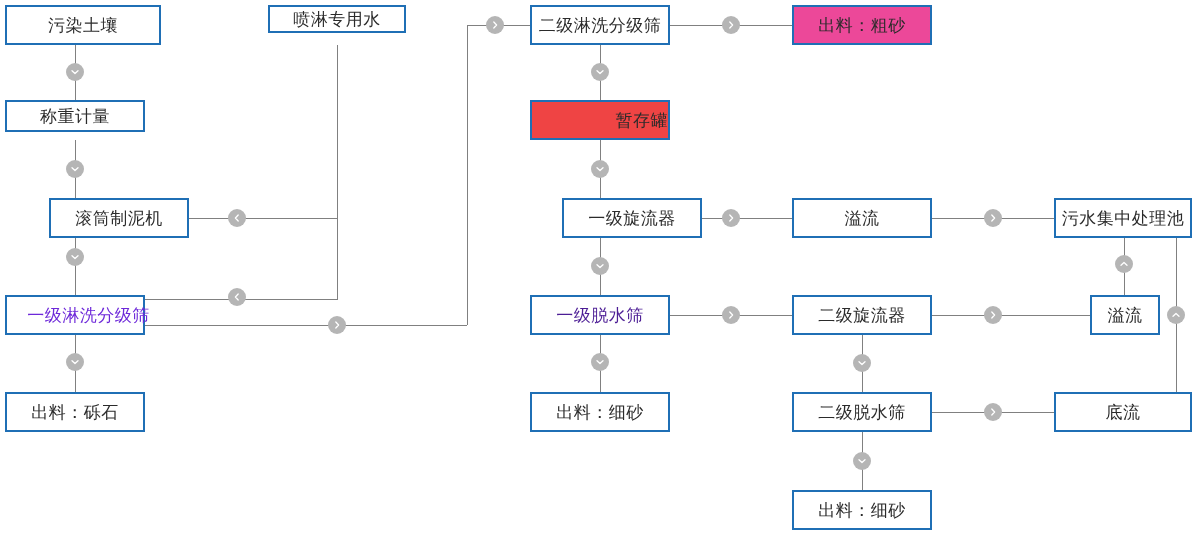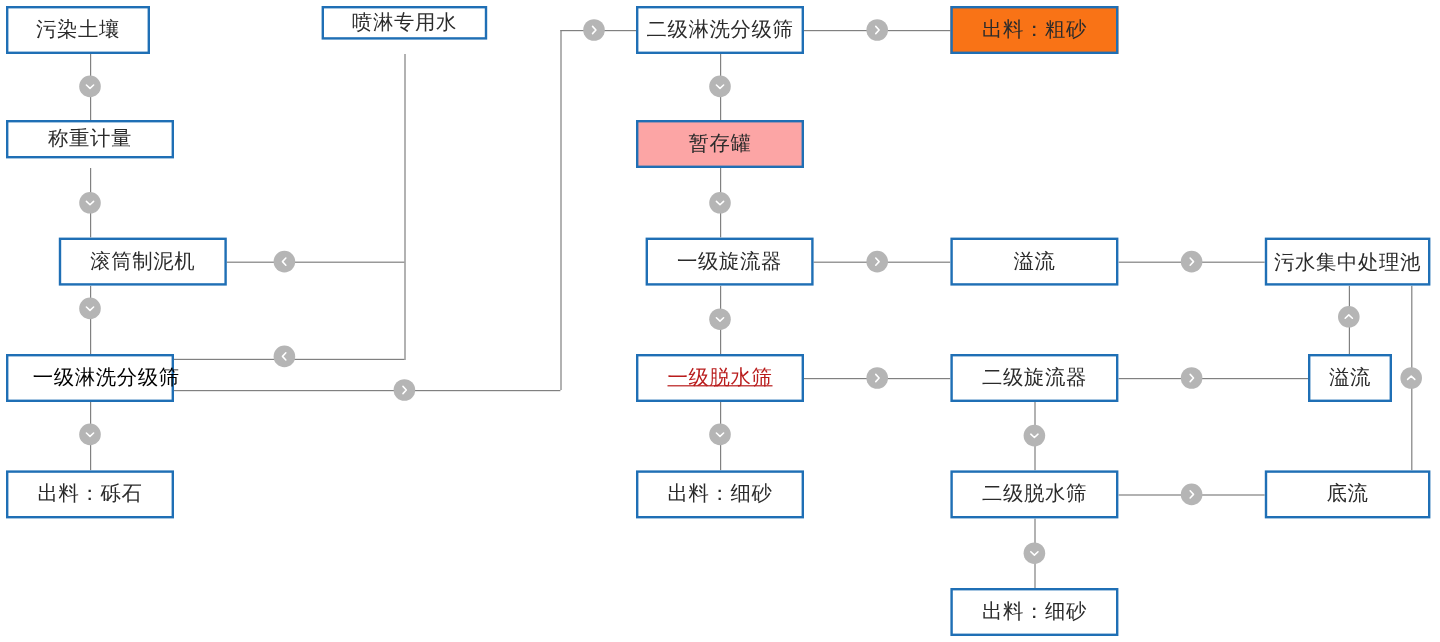--- a/index.html
+++ b/index.html
@@ -190,58 +190,58 @@
           <path d="M2 3.8 L5 6.6 L8 3.8" fill="none" stroke="#ffffff" stroke-width="1.3" stroke-linecap="round" stroke-linejoin="round"></path>
         </svg>
       </div>
       <div class="marker" style="left: 853px; top: 452px; background: rgb(181, 181, 181);">
         <svg width="10" height="10" viewBox="0 0 10 10" style="transform: rotate(0deg);">
           <path d="M2 3.8 L5 6.6 L8 3.8" fill="none" stroke="#ffffff" stroke-width="1.3" stroke-linecap="round" stroke-linejoin="round"></path>
         </svg>
       </div>
     </div>
   <div id="nodes-layer">
-      <div class="node" style="left: 5px; top: 5px; width: 120px; height: 40px; border-color: rgb(31, 111, 181); background: rgb(255, 255, 255);">
+      <div class="node" style="left: 5px; top: 5px; width: 156px; height: 40px; border-color: rgb(31, 111, 181); background: rgb(255, 255, 255);">
         <span style="color: rgb(43, 43, 43);">污染土壤</span>
       </div>
       <div class="node" style="left: 5px; top: 100px; width: 140px; height: 32px; border-color: rgb(31, 111, 181); background: rgb(255, 255, 255);">
         <span style="color: rgb(43, 43, 43);">称重计量</span>
       </div>
       <div class="node" style="left: 5px; top: 198px; width: 140px; height: 40px; border-color: rgb(31, 111, 181); background: rgb(255, 255, 255); margin-left: 44px;">
         <span style="color: rgb(43, 43, 43);">滚筒制泥机</span>
       </div>
       <div class="node" style="left: 268px; top: 5px; width: 138px; height: 28px; border-color: rgb(31, 111, 181); background: rgb(255, 255, 255);">
         <span style="color: rgb(43, 43, 43);">喷淋专用水</span>
       </div>
       <div class="node" style="left: 5px; top: 295px; width: 140px; height: 40px; border-color: rgb(31, 111, 181); background: rgb(255, 255, 255);">
-        <span style="color: #000000; margin-left: 27px;">一级淋洗分级筛</span>
+        <span style="color: #6d28d9; margin-left: 27px;">一级淋洗分级筛</span>
       </div>
       <div class="node" style="left: 5px; top: 392px; width: 140px; height: 40px; border-color: rgb(31, 111, 181); background: rgb(255, 255, 255);">
         <span style="color: rgb(43, 43, 43);">出料：砾石</span>
       </div>
       <div class="node" style="left: 530px; top: 5px; width: 140px; height: 40px; border-color: rgb(31, 111, 181); background: rgb(255, 255, 255);">
         <span style="color: rgb(43, 43, 43);">二级淋洗分级筛</span>
       </div>
-      <div class="node" style="left: 792px; top: 5px; width: 140px; height: 40px; border-color: rgb(31, 111, 181); background: #f97316;">
+      <div class="node" style="left: 792px; top: 5px; width: 140px; height: 40px; border-color: rgb(31, 111, 181); background: #ec4899;">
         <span style="color: rgb(43, 43, 43);">出料：粗砂</span>
       </div>
-      <div class="node" style="left: 530px; top: 100px; width: 140px; height: 40px; border-color: rgb(31, 111, 181); background: #fca5a5;">
+      <div class="node" style="left: 530px; top: 100px; width: 140px; height: 40px; border-color: rgb(31, 111, 181); background: #ef4444; justify-content: flex-end;">
         <span style="color: rgb(43, 43, 43);">暂存罐</span>
       </div>
-      <div class="node" style="left: 538px; top: 198px; width: 140px; height: 40px; border-color: rgb(31, 111, 181); background: rgb(255, 255, 255);">
+      <div class="node" style="left: 562px; top: 198px; width: 140px; height: 40px; border-color: rgb(31, 111, 181); background: rgb(255, 255, 255);">
         <span style="color: rgb(43, 43, 43);">一级旋流器</span>
       </div>
       <div class="node" style="left: 792px; top: 198px; width: 140px; height: 40px; border-color: rgb(31, 111, 181); background: rgb(255, 255, 255);">
         <span style="color: rgb(43, 43, 43);">溢流</span>
       </div>
       <div class="node" style="left: 1054px; top: 198px; width: 138px; height: 40px; border-color: rgb(31, 111, 181); background: rgb(255, 255, 255); font-family: Liberation Serif, serif;">
         <span style="color: rgb(43, 43, 43);">污水集中处理池</span>
       </div>
       <div class="node" style="left: 530px; top: 295px; width: 140px; height: 40px; border-color: rgb(31, 111, 181); background: rgb(255, 255, 255);">
-        <span style="color: #b91c1c; text-decoration: underline;">一级脱水筛</span>
+        <span style="color: #4c1d95;">一级脱水筛</span>
       </div>
       <div class="node" style="left: 792px; top: 295px; width: 140px; height: 40px; border-color: rgb(31, 111, 181); background: rgb(255, 255, 255);">
         <span style="color: rgb(43, 43, 43); text-align: right;">二级旋流器</span>
       </div>
       <div class="node" style="left: 1090px; top: 295px; width: 70px; height: 40px; border-color: rgb(31, 111, 181); background: rgb(255, 255, 255);">
         <span style="color: rgb(43, 43, 43);">溢流</span>
       </div>
       <div class="node" style="left: 530px; top: 392px; width: 140px; height: 40px; border-color: rgb(31, 111, 181); background: rgb(255, 255, 255);">
         <span style="color: rgb(43, 43, 43);">出料：细砂</span>
       </div>

